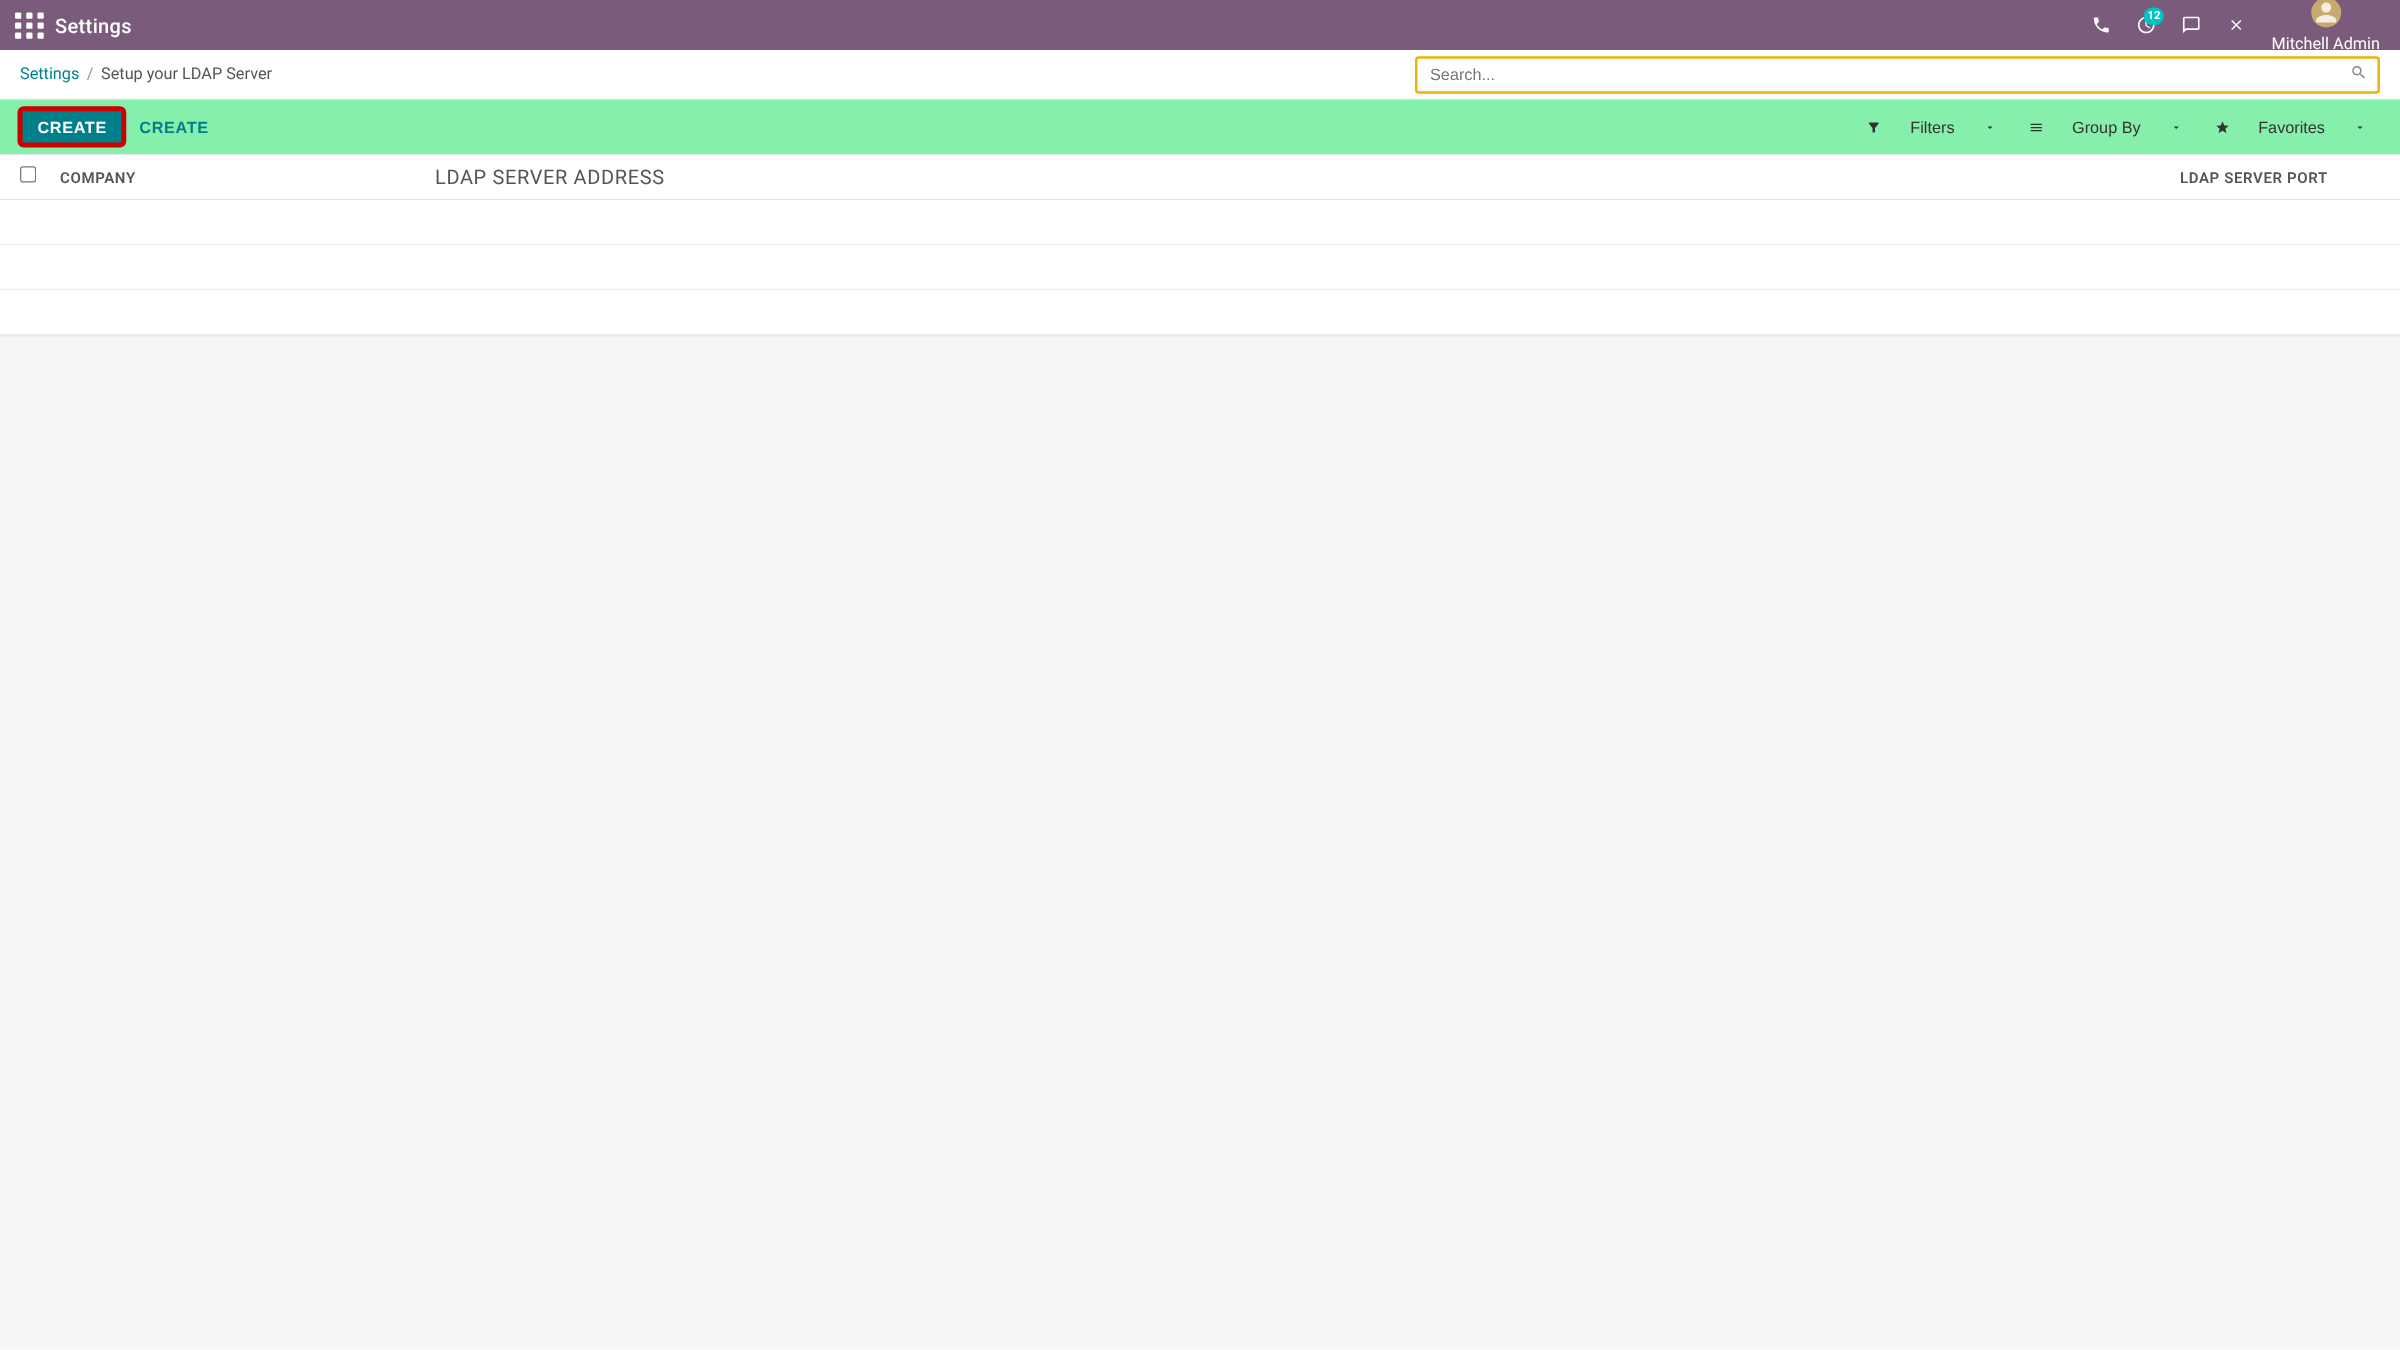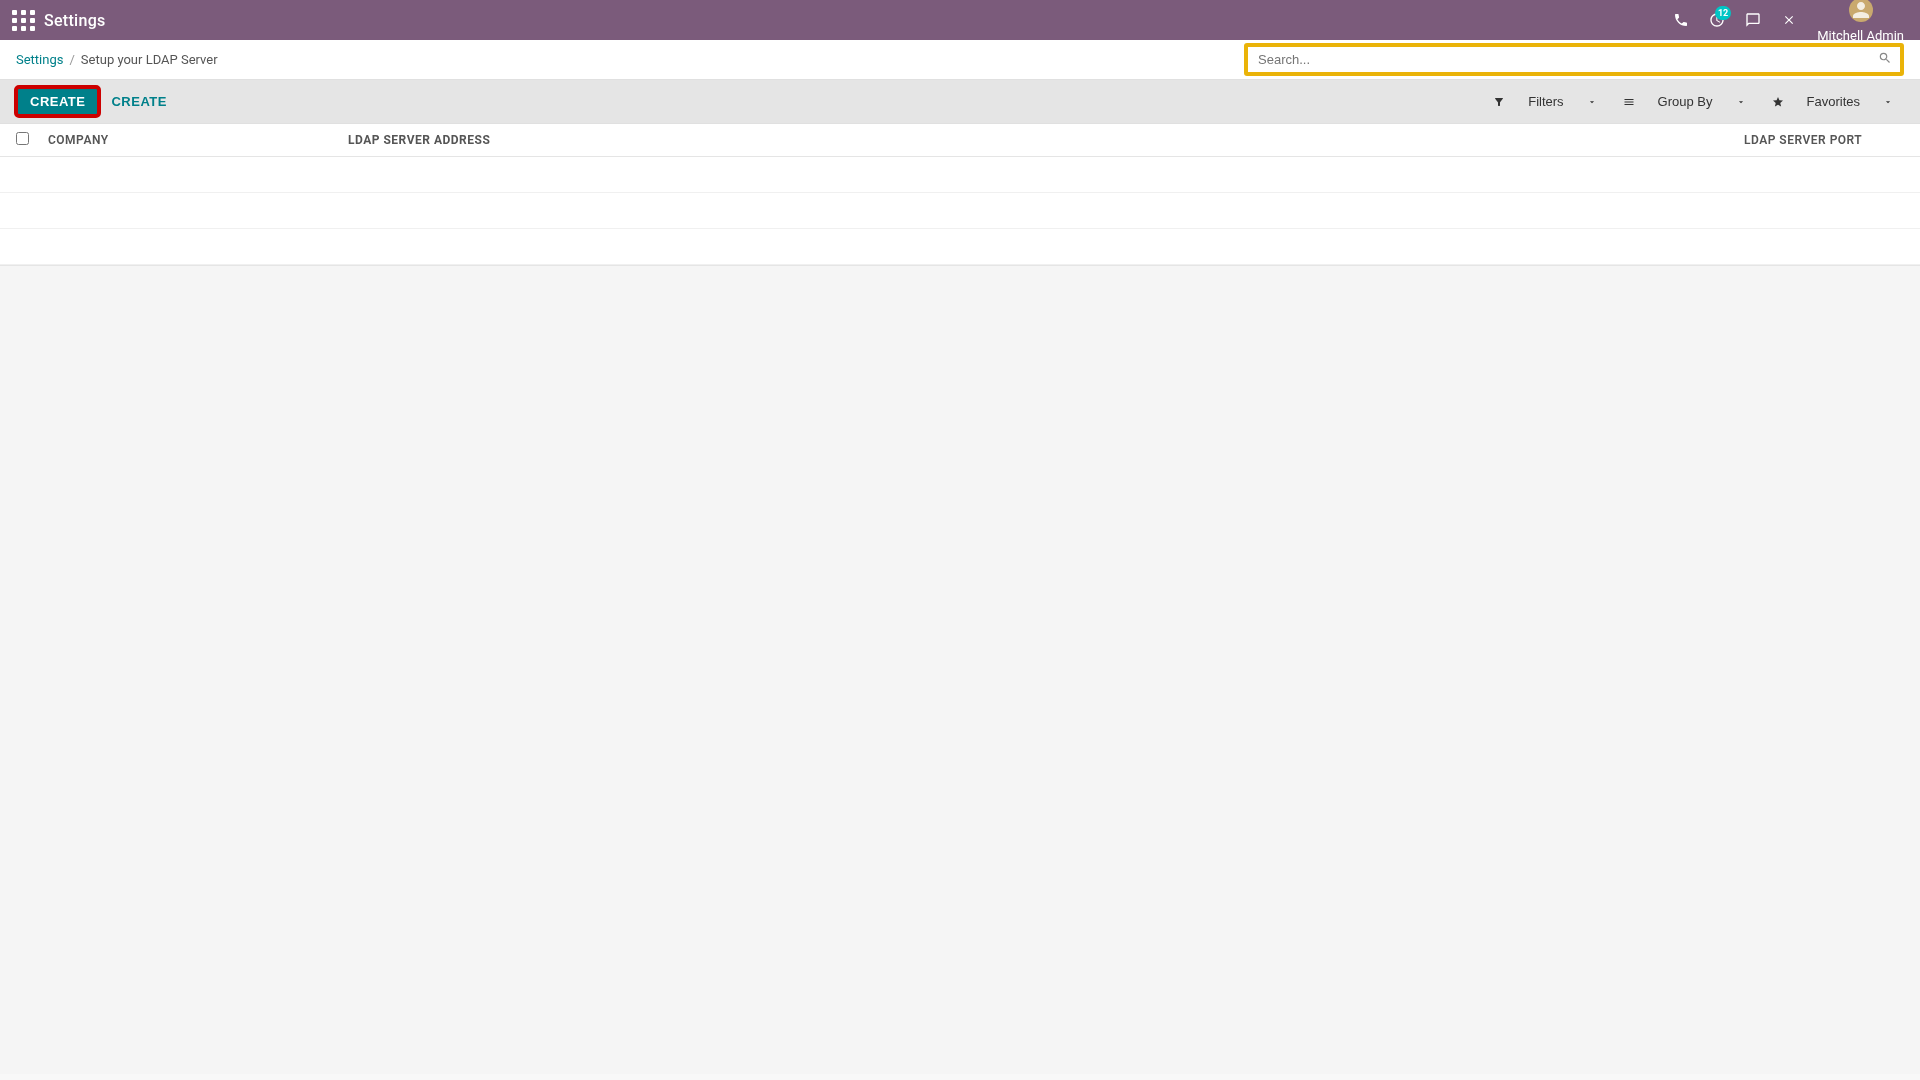--- a/index.html
+++ b/index.html
@@ -165,23 +165,23 @@
     }
 
     .breadcrumb-current {
       color: #555;
     }
 
     .search-bar {
       margin-left: auto;
       display: flex;
       align-items: center;
-      border: 4px solid #eab308;
-      border-radius: 3px;
-      width: 660px;
+      border: 2px solid #eab308;
+      border-radius: 3px;
+      width: 772px;
       background: white;
       justify-content: space-between;
     }
 
     .search-input {
       border: none;
       outline: none;
       padding: 5px 10px;
       font-size: 13px;
       width: 100%;
@@ -190,21 +190,21 @@
     }
 
     .search-icon-btn {
       padding: 4px 8px;
       cursor: pointer;
       color: #888;
     }
 
     
     .action-bar {
-      background: #e5e5e5;
+      background: #86efac;
       height: 44px;
       display: flex;
       align-items: center;
       padding: 0 16px;
       border-bottom: 1px solid #e0e0e0;
       gap: 8px;
     }
 
     .btn-create {
       background: #00808A;
@@ -274,22 +274,22 @@
       flex: 0 0 300px;
       font-size: 12px;
       font-weight: 600;
       color: #555;
       text-transform: uppercase;
       letter-spacing: 0.5px;
     }
 
     .table-col-ldap-address {
       flex: 1;
-      font-size: 12px;
-      font-weight: 700;
+      font-size: 16px;
+      font-weight: 400;
       color: #555;
       text-transform: uppercase;
       letter-spacing: 0.5px;
     }
 
     .table-col-ldap-port {
       flex: 0 0 160px;
       font-size: 12px;
       font-weight: 600;
       color: #555;

